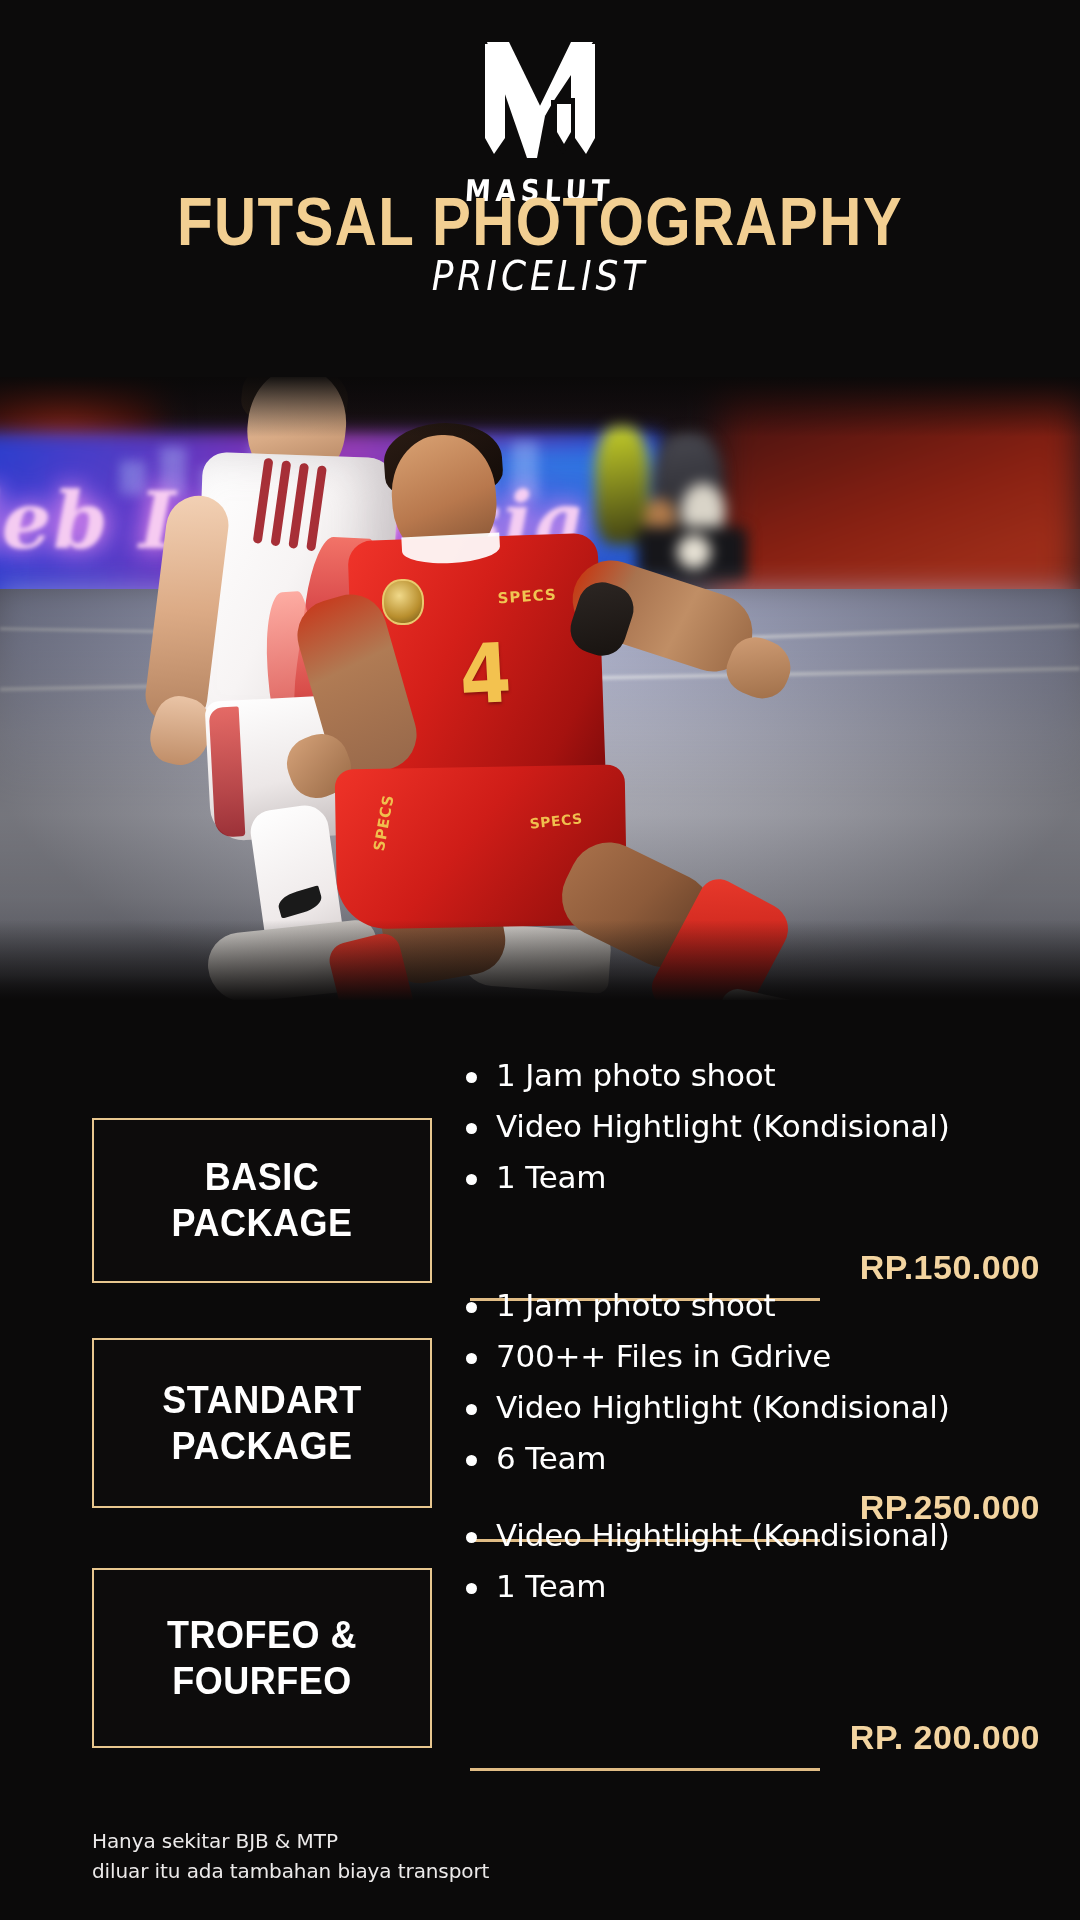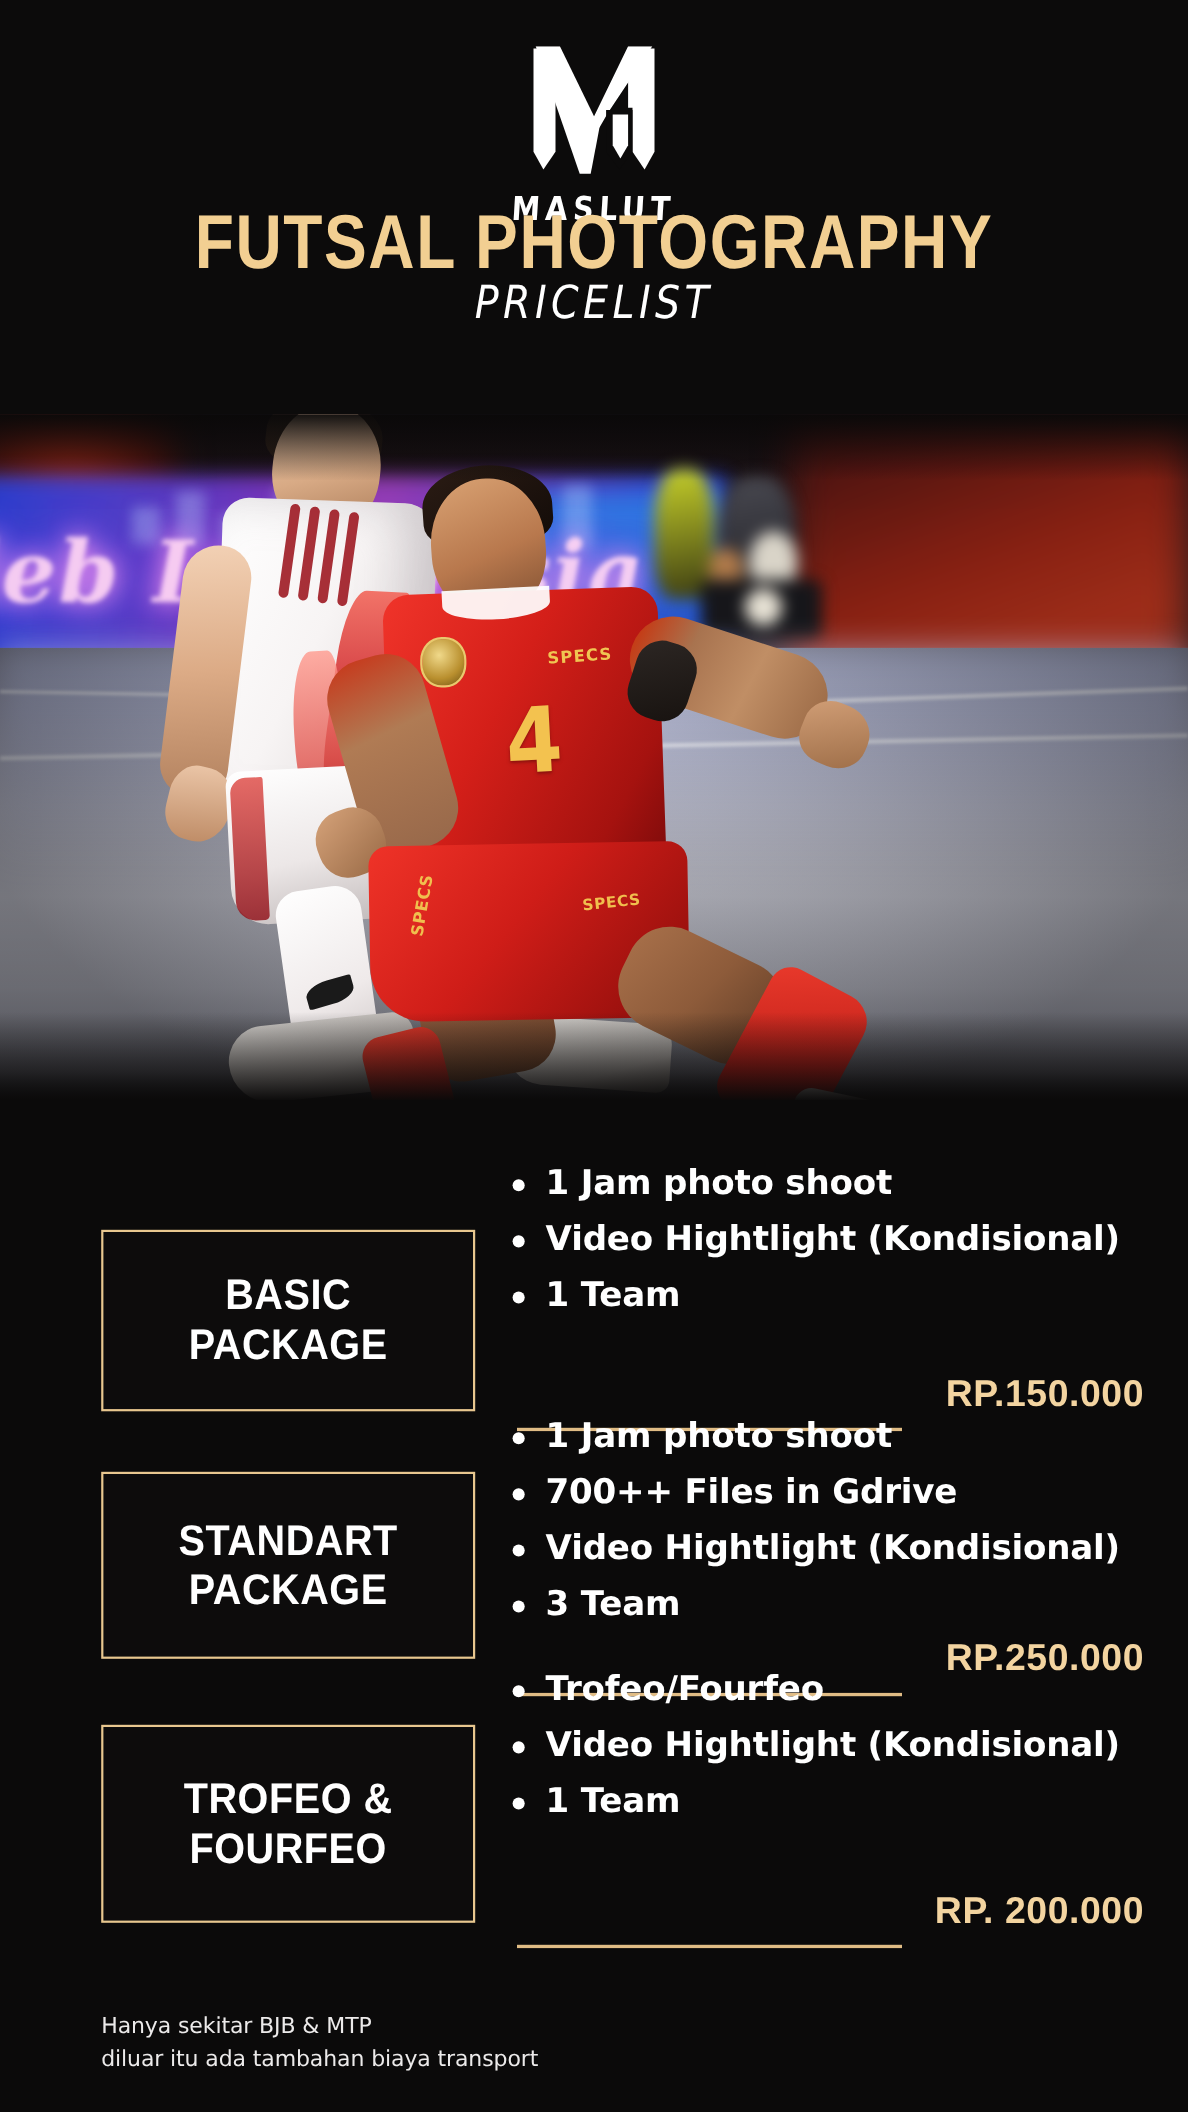--- a/index.html
+++ b/index.html
@@ -365,21 +365,21 @@
     padding:0 10px;
   }
   .pkg-list {
     position:absolute; left:462px; width:600px;
     list-style:none;
   }
   .pkg-list li {
     position:relative;
     color:#ffffff;
     font-size:31px;
-    font-weight:700;
+    font-weight:400;
     line-height:1.16;
     margin-bottom:15px;
     padding-left:34px;
     font-family:"DejaVu Sans", sans-serif;
     letter-spacing:-.2px;
     white-space:nowrap;
   }
   .pkg-list li::before {
     content:"";
     position:absolute; left:4px; top:14px;
@@ -554,32 +554,31 @@
   </div>
 
   <div class="pkg" id="pkg-1">
     <div class="pkg-box">
       <div class="pkg-box-label">STANDART<br>PACKAGE</div>
     </div>
     <ul class="pkg-list">
       <li>1 Jam  photo shoot</li>
       <li>700++ Files in Gdrive</li>
       <li>Video Hightlight (Kondisional)</li>
-      <li>3 Team</li>
+      <li>6 Team</li>
     </ul>
     <div class="pkg-price">RP.250.000</div>
     <div class="pkg-rule"></div>
   </div>
 
   <div class="pkg" id="pkg-2">
     <div class="pkg-box">
       <div class="pkg-box-label">TROFEO &amp;<br>FOURFEO</div>
     </div>
     <ul class="pkg-list">
-      <li>Trofeo/Fourfeo</li>
       <li>Video Hightlight (Kondisional)</li>
       <li>1 Team</li>
     </ul>
     <div class="pkg-price">RP. 200.000</div>
     <div class="pkg-rule"></div>
   </div>
 
   <div id="footnote">Hanya sekitar BJB &amp; MTP<br>diluar itu ada tambahan biaya transport</div>
 </div>
 

